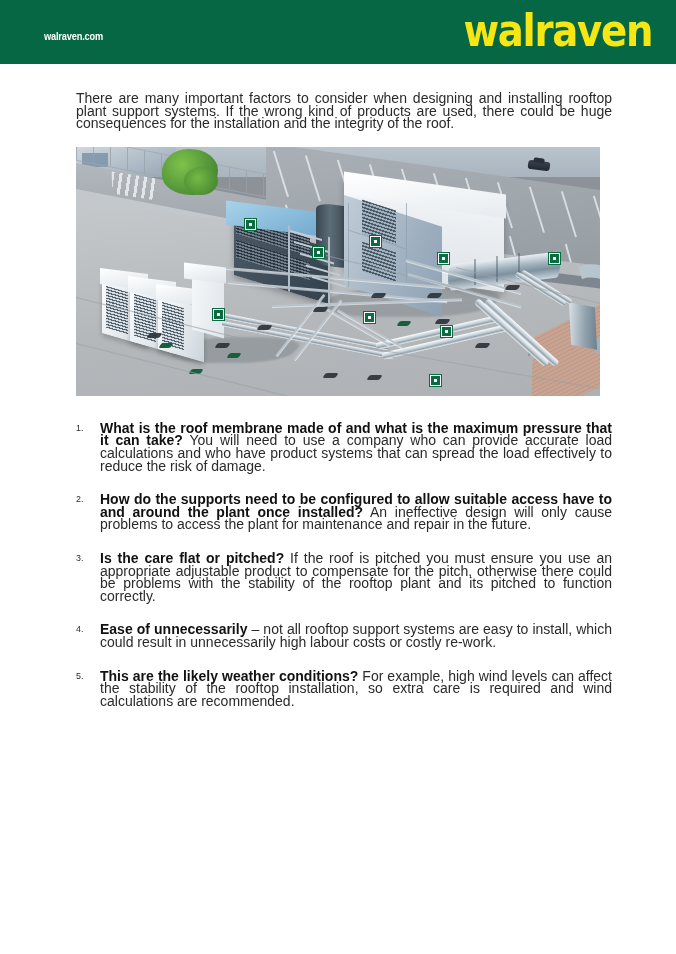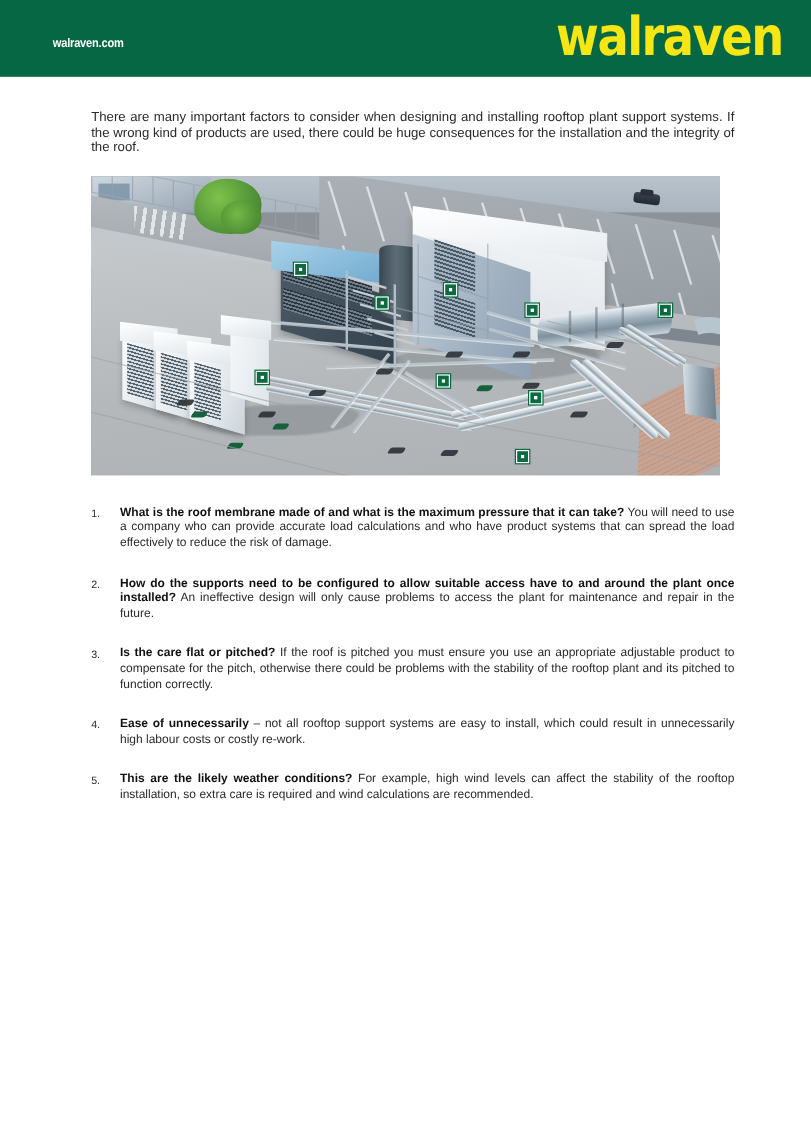--- a/index.html
+++ b/index.html
@@ -57,21 +57,21 @@
     text-align: center;
     font-size: 11.6px;
     font-weight: bold;
     color: #111111;
     margin: 19px 40px 0 40px;
     letter-spacing: -0.05px;
   }
 
   .intro {
     margin: 28px 64px 0 76px;
-    font-size: 11px;
+    font-size: 14px;
     line-height: 12.6px;
     text-align: justify;
     color: #2a2a2a;
   }
 
   
   .hero {
     position: relative;
     margin: 17px 0 0 76px;
     width: 524px;
@@ -353,21 +353,21 @@
   }
   .ck-num {
     width: 24px;
     flex: 0 0 24px;
     font-size: 8.9px;
     line-height: 12.6px;
     color: #2a2a2a;
   }
   .ck-text {
     flex: 1;
-    font-size: 10px;
+    font-size: 14px;
     line-height: 12.6px;
     text-align: justify;
     color: #2a2a2a;
   }
   .ck-text b { font-weight: bold; color: #111111; }
 </style>
 </head>
 <body>
 
 <div class="site-header">

